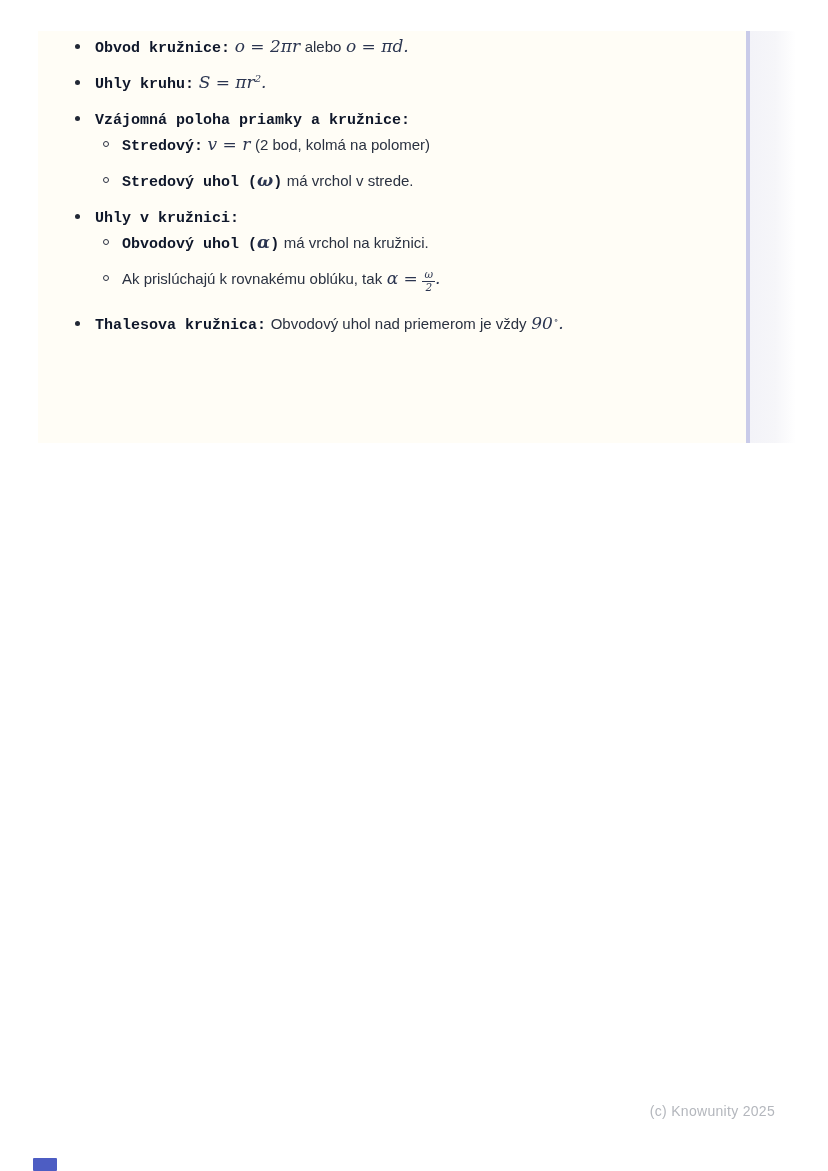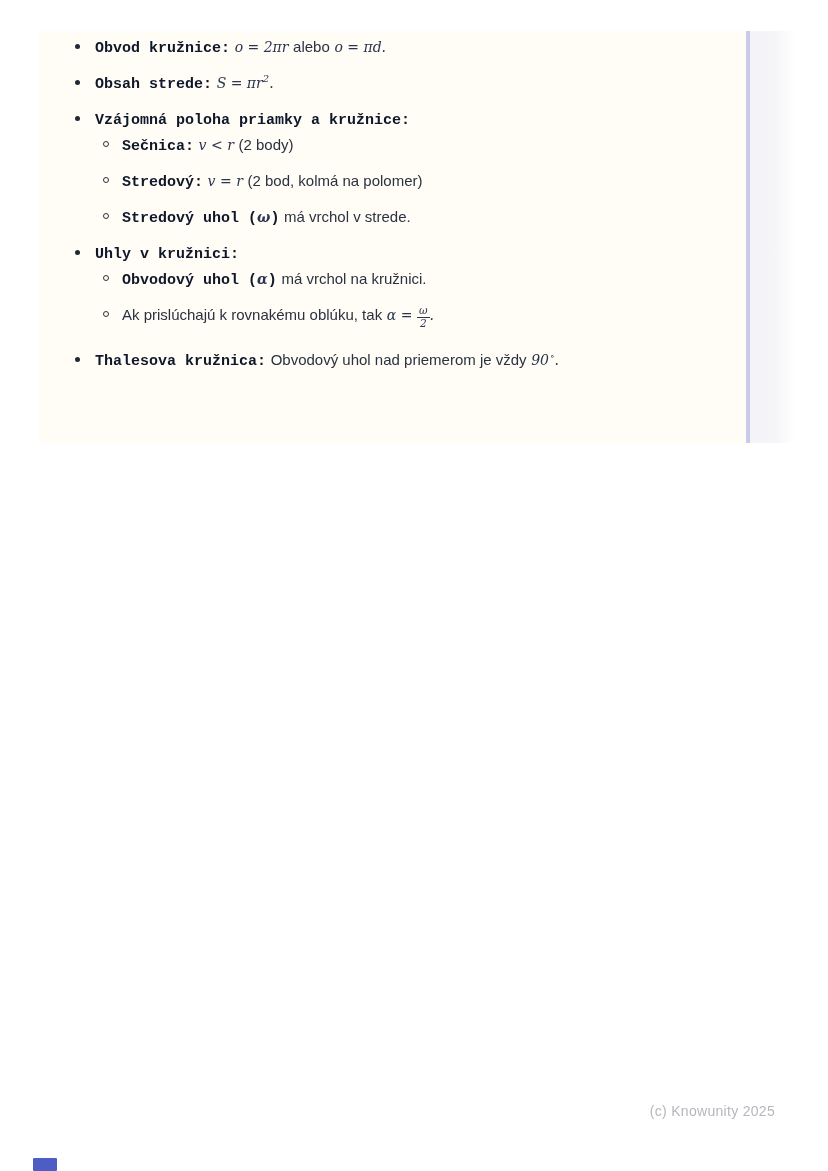--- a/index.html
+++ b/index.html
@@ -43,21 +43,21 @@
     width:4px; height:4px;
     background:transparent;
     border:1.5px solid #2b3142;
   }
   .lbl { font-weight:700; color:#0f172a;font-family:Liberation Mono, monospace; }
   .txt { color:#2a3140; }
   .mth {
     font-family:"DejaVu Serif", serif;
     font-style:italic;
     color:#2b3550;
-    font-size:14px;
+    font-size:17px;
   }
   .sym { font-weight:600; }
   .ml { margin-left:4.6px; }
   .sup {
     font-size:10px; vertical-align:super; line-height:0;
   }
   .deg {
     font-size:9px; vertical-align:super; line-height:0; margin-left:1px;
   }
   .frac {
@@ -82,25 +82,24 @@
 <body>
 
 <div class="page"></div>
 <div class="accent-line"></div>
 <div class="side-strip"></div>
 
 <div class="doc">
 
   <div class="row l1"><span class="b"></span><span class="lbl">Obvod kružnice:</span><span class="mth ml">o = 2πr</span><span class="txt ml">alebo</span><span class="mth ml">o = πd.</span></div>
 
-  <div class="row l1"><span class="b"></span><span class="lbl">Obsah strede:</span><span class="mth ml">S = πr</span><span class="mth sup">2</span><span class="mth">.</span></div>
+  <div class="row l1"><span class="b"></span><span class="lbl">Uhly kruhu:</span><span class="mth ml">S = πr</span><span class="mth sup">2</span><span class="mth">.</span></div>
 
   <div class="row l1 mb-sm"><span class="b"></span><span class="lbl">Vzájomná poloha priamky a kružnice:</span></div>
 
-  <div class="row l2"><span class="b"></span><span class="lbl">Sečnica:</span><span class="mth ml">v &lt; r</span><span class="txt ml">(2 body)</span></div>
 
   <div class="row l2"><span class="b"></span><span class="lbl">Stredový:</span><span class="mth ml">v = r</span><span class="txt ml">(2 bod, kolmá na polomer)</span></div>
 
 
   <div class="row l2"><span class="b"></span><span class="lbl">Stredový uhol (</span><span class="mth sym">ω</span><span class="lbl">)</span><span class="txt ml">má vrchol v strede.</span></div>
 
   <div class="row l1 mb-sm"><span class="b"></span><span class="lbl">Uhly v kružnici:</span></div>
 
   <div class="row l2"><span class="b"></span><span class="lbl">Obvodový uhol (</span><span class="mth sym">α</span><span class="lbl">)</span><span class="txt ml">má vrchol na kružnici.</span></div>
 

